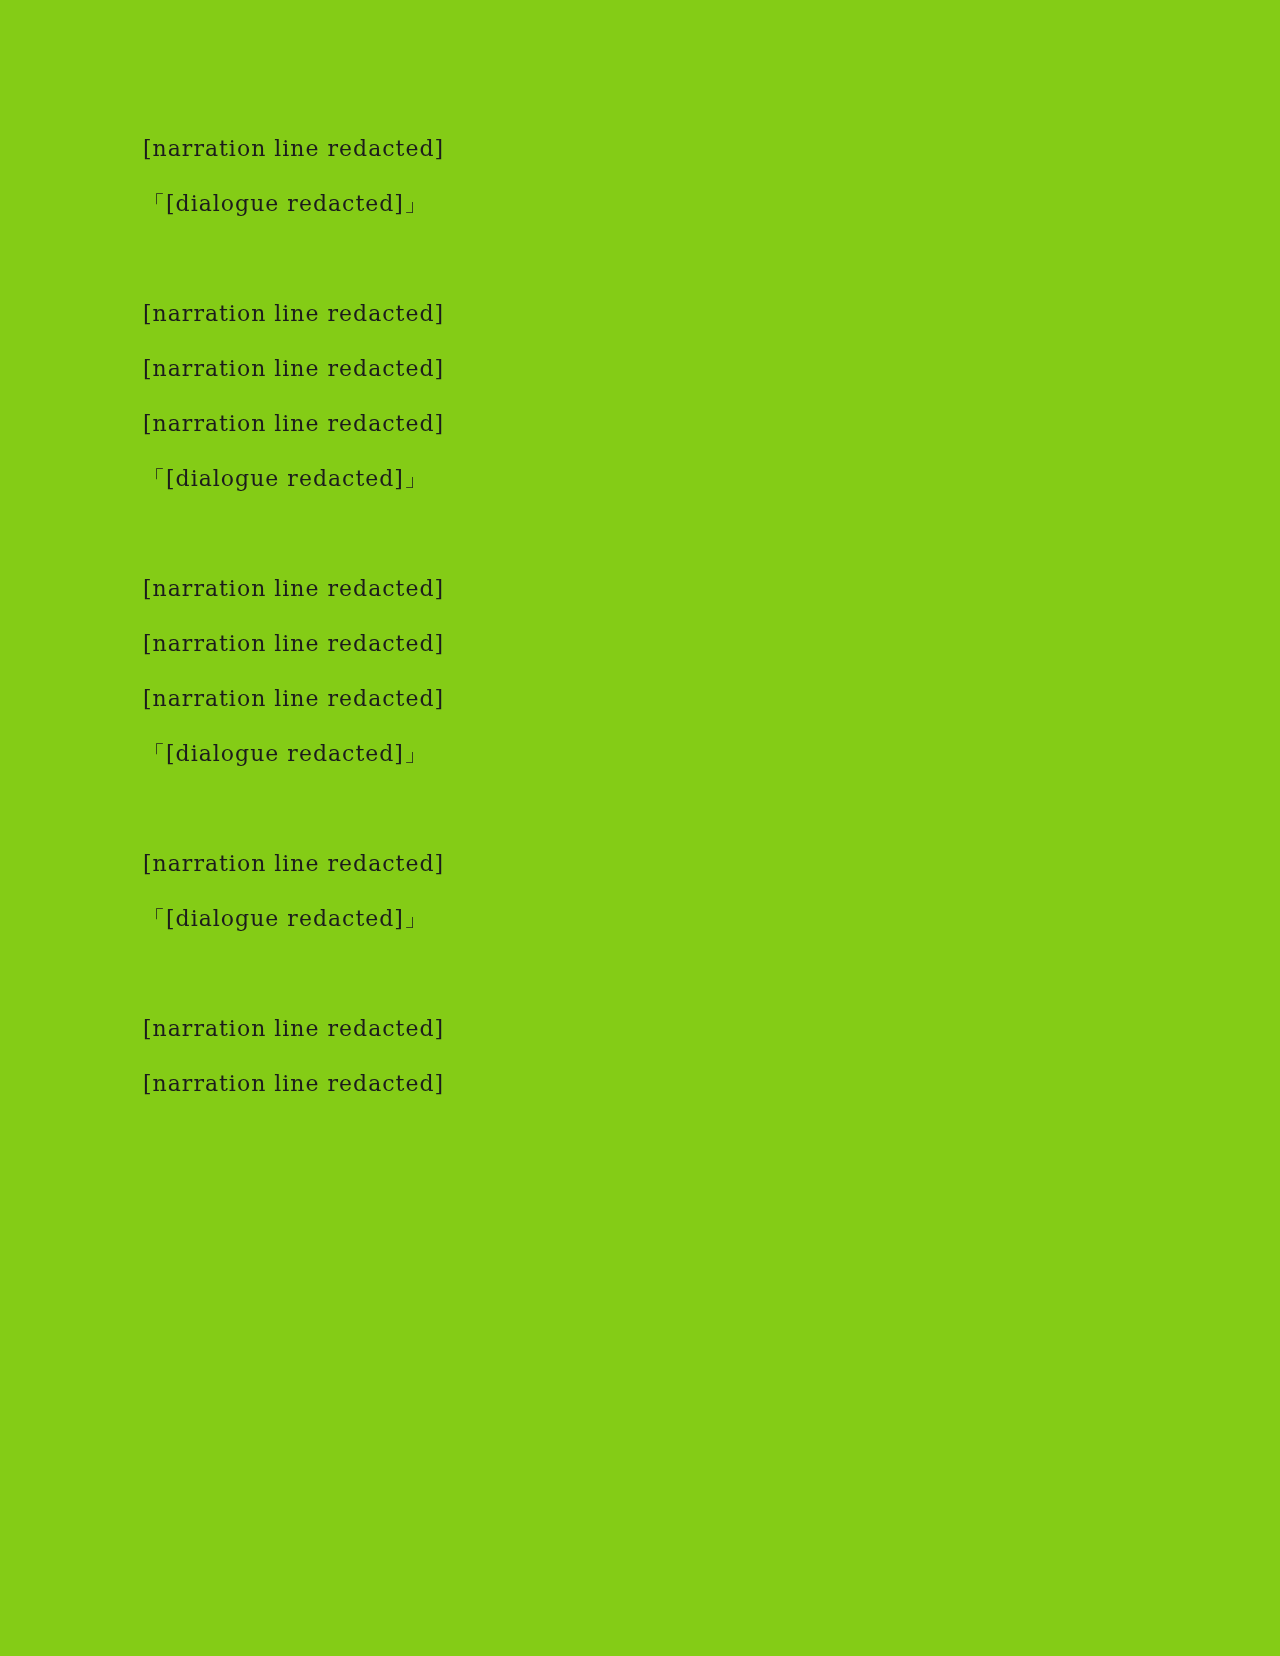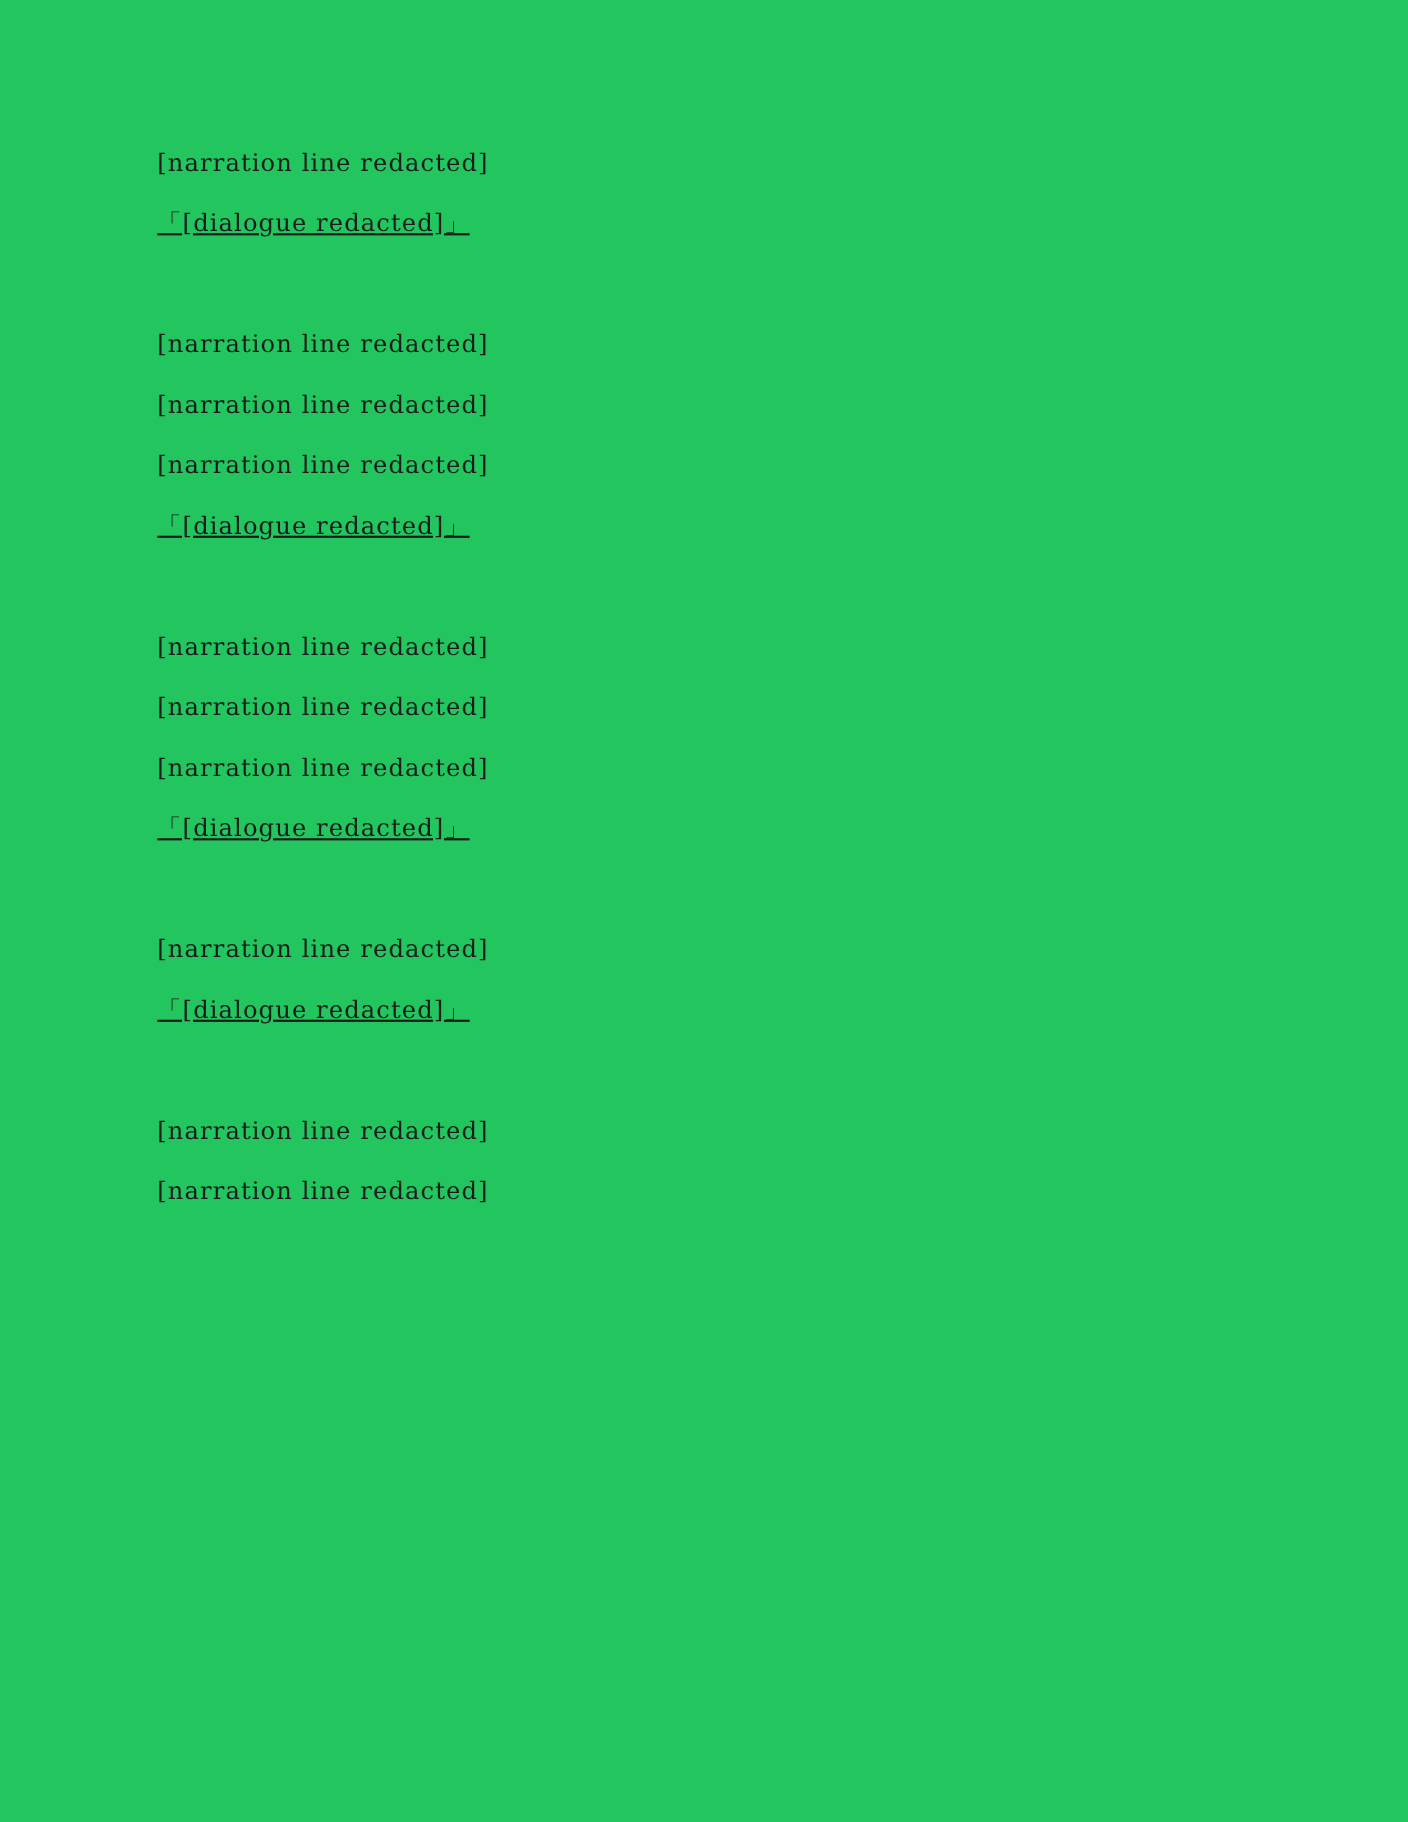--- a/index.html
+++ b/index.html
@@ -4,35 +4,35 @@
 <style>
   html, body {
     margin: 0;
     padding: 0;
     background: #ffffff;
   }
   .page {
     position: relative;
     width: 1280px;
     height: 1656px;
-    background: #22c55e;
+    background: #84cc16;
     font-family: "DejaVu Serif", "Liberation Serif", serif;
     color: #1c1c1c;
     box-sizing: border-box;
     padding: 132px 117px 0 143px;
     overflow: hidden;
   }
   .para {
     font-size: 22px;
     line-height: 34px;
     letter-spacing: 1px;
     margin: 0 0 21px 0;
   }
   .para.narration { margin-bottom: 21px; }
-  .para.dialogue  { margin-bottom: 76px; text-decoration: underline; }
+  .para.dialogue  { margin-bottom: 76px; }
   .para:first-child { margin-top: 0; }
 </style>
 </head>
 <body>
 
 <div class="page">
 
 <p class="para narration">[narration line redacted]</p>
     <p class="para dialogue">「[dialogue redacted]」</p>
     <p class="para narration">[narration line redacted]</p>

